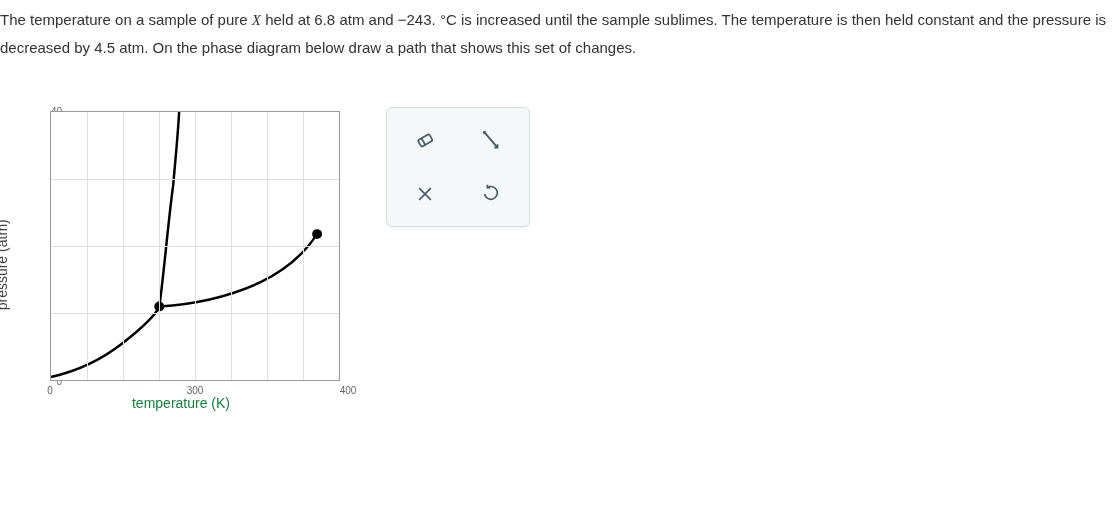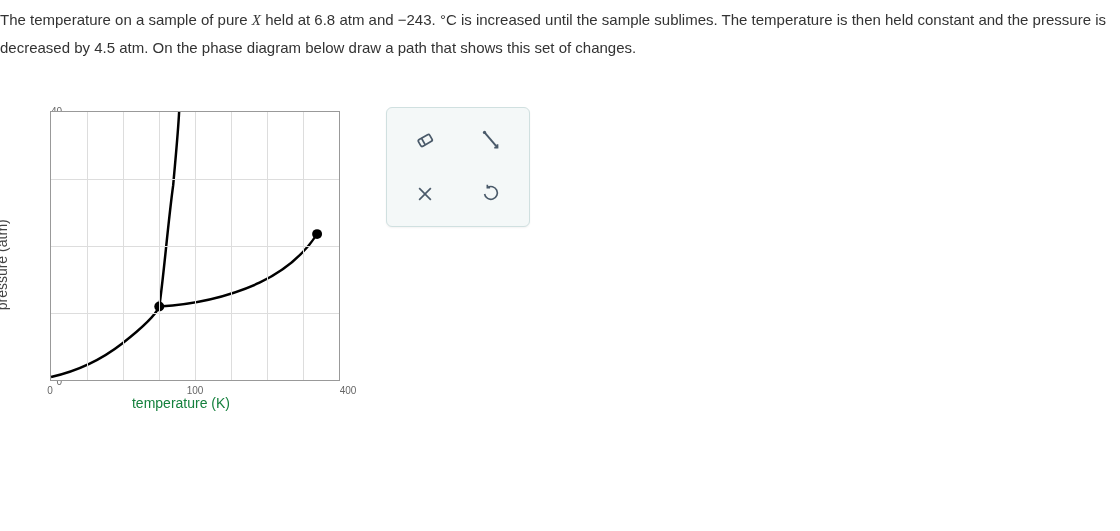--- a/index.html
+++ b/index.html
@@ -118,21 +118,21 @@
 
 <div class="content-row">
   <div class="diagram-container">
     <div class="y-axis-label">pressure (atm)</div>
 
     <div class="tick-label-y" style="top:280px">0</div>
     <div class="tick-label-y" style="top:145px">20</div>
     <div class="tick-label-y" style="top:10px">40</div>
 
     <div class="tick-label-x" style="left:44px">0</div>
-    <div class="tick-label-x" style="left:189px">100</div>
+    <div class="tick-label-x" style="left:189px">300</div>
     <div class="tick-label-x" style="left:342px">400</div>
 
     <div class="plot-area">
       
       <div class="grid-line-v" style="left:12.5%"></div>
       <div class="grid-line-v" style="left:25%"></div>
       <div class="grid-line-v" style="left:37.5%"></div>
       <div class="grid-line-v" style="left:50%"></div>
       <div class="grid-line-v" style="left:62.5%"></div>
       <div class="grid-line-v" style="left:75%"></div>

